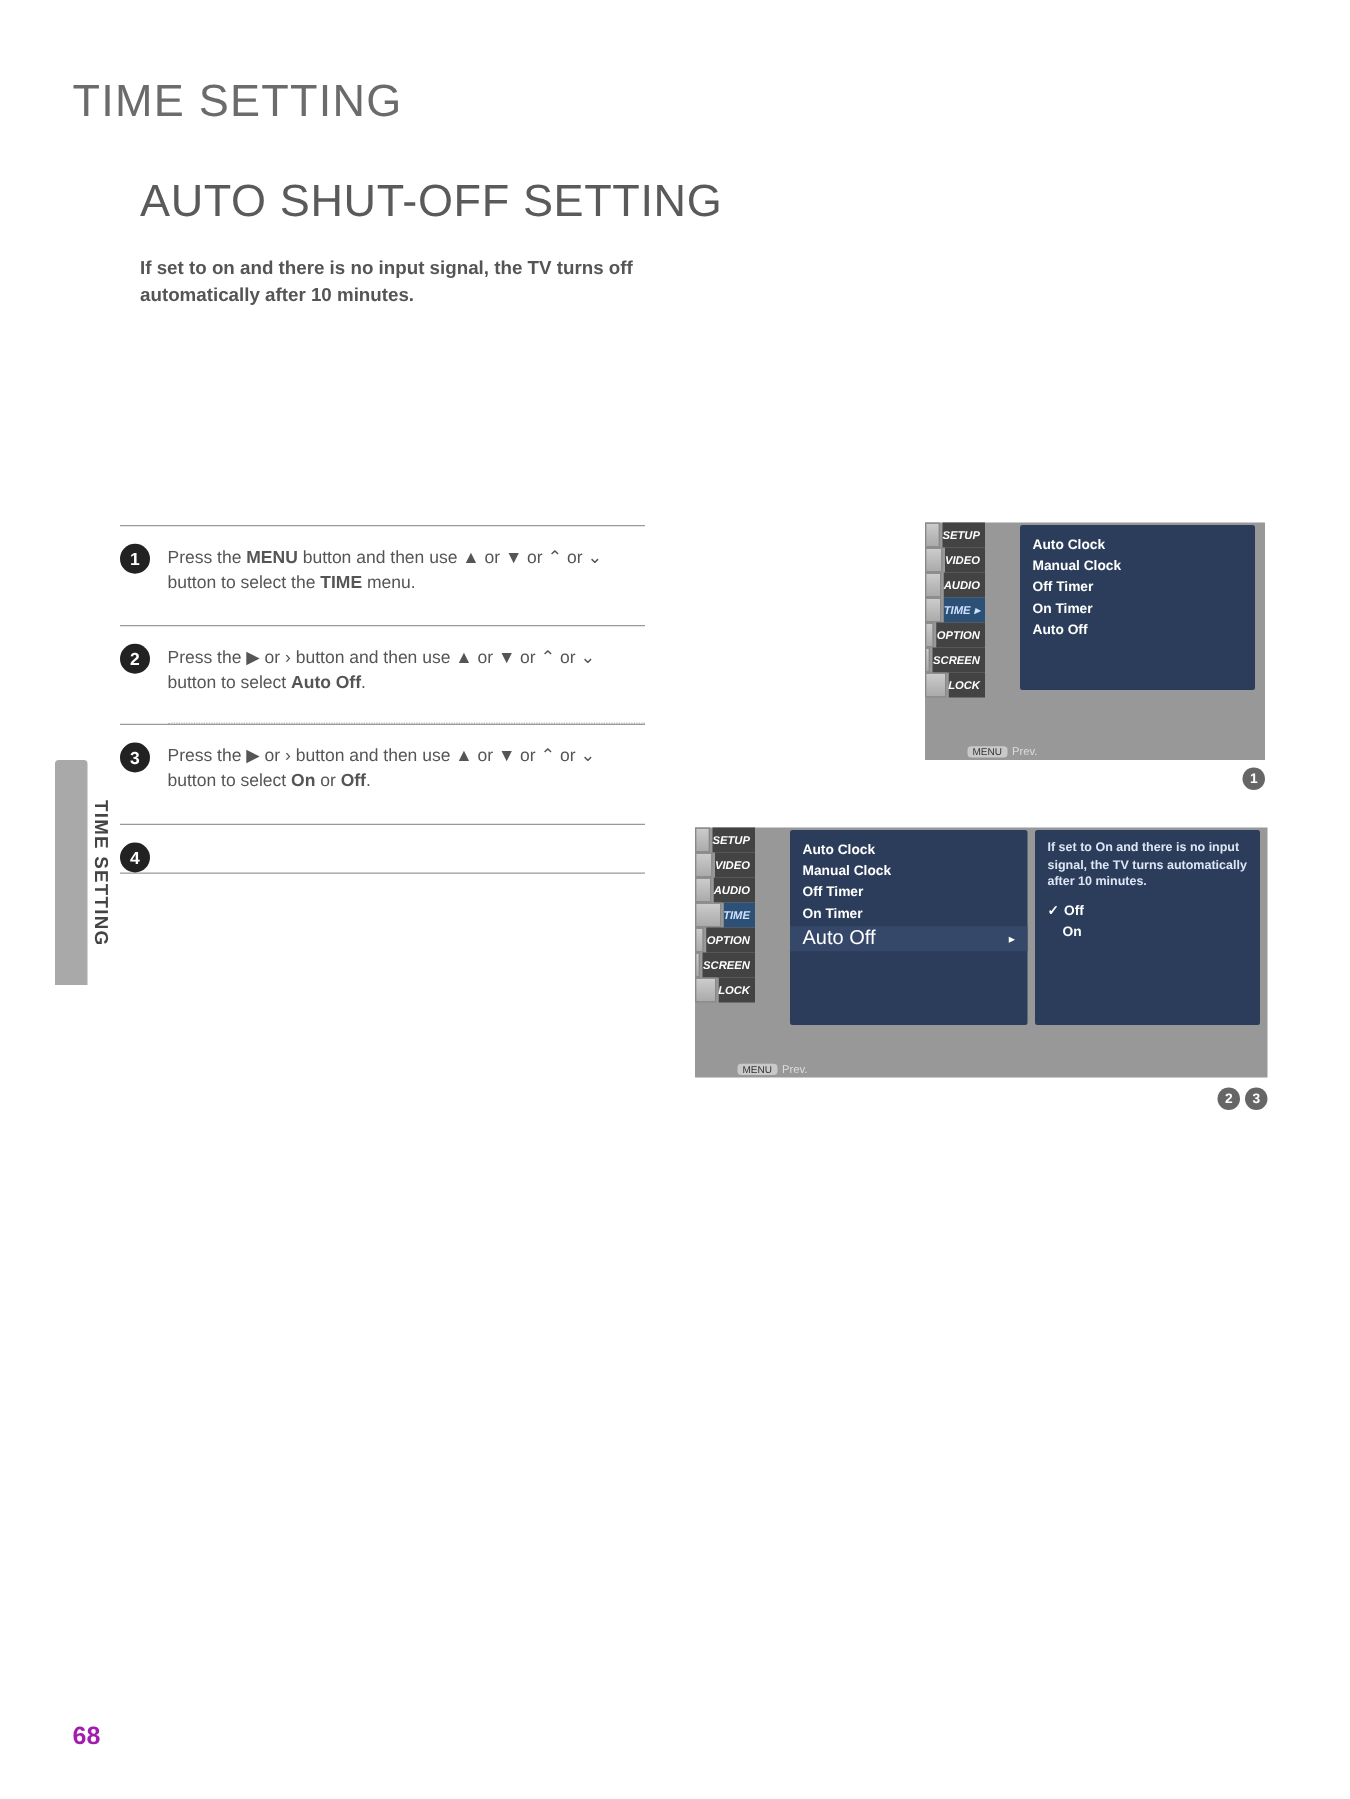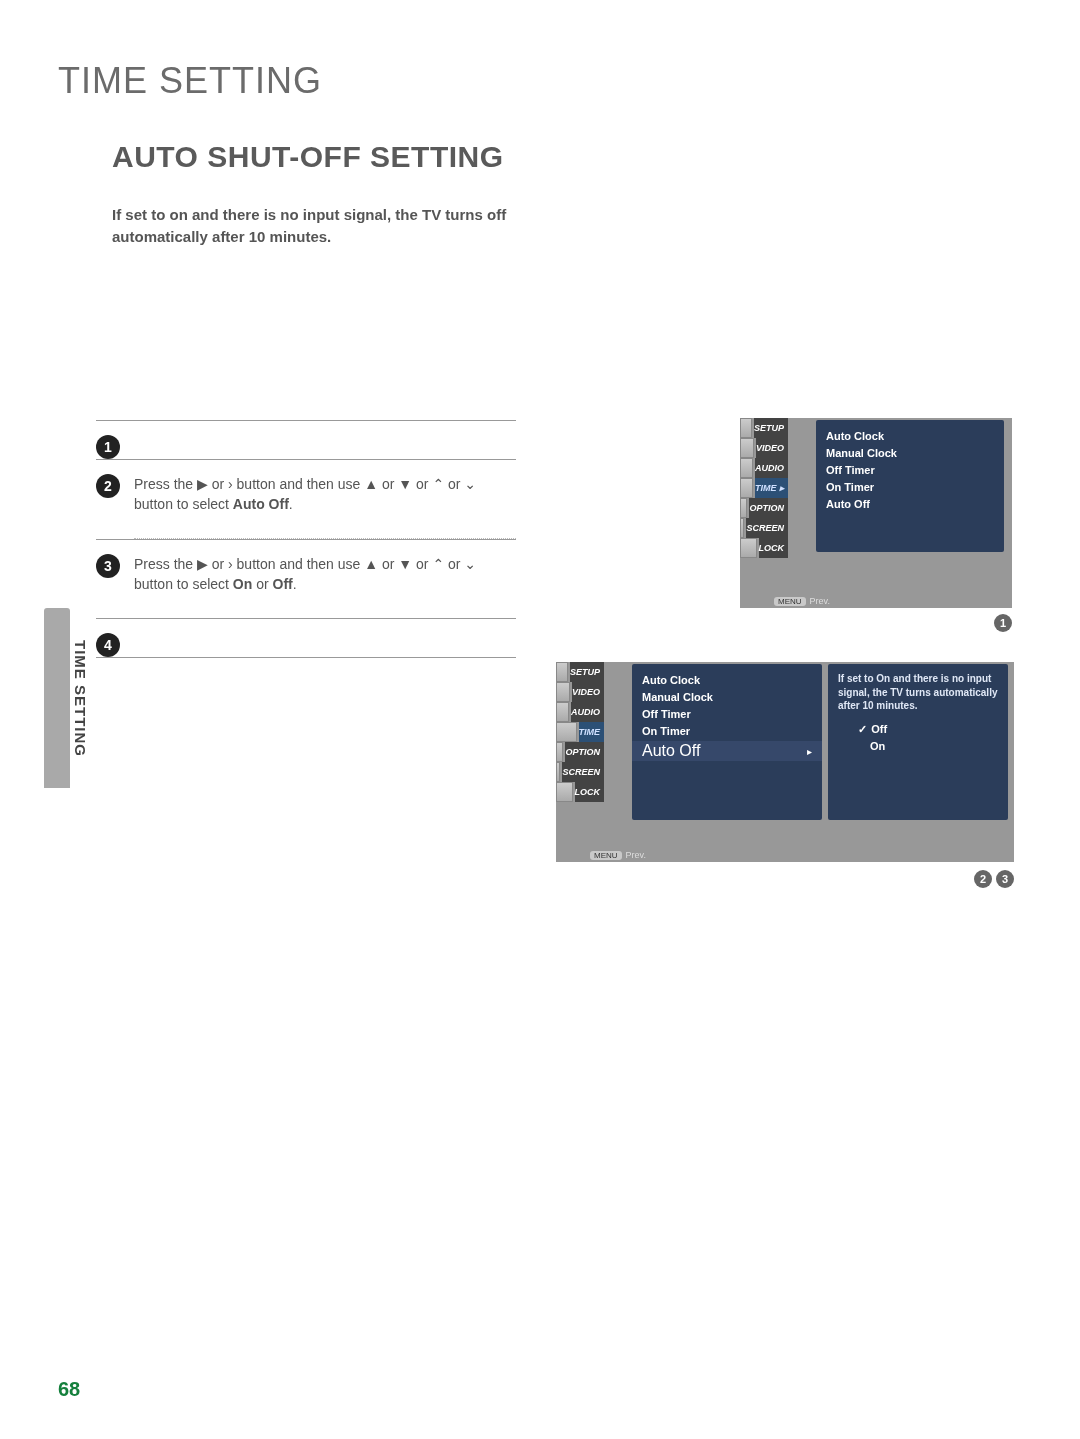--- a/index.html
+++ b/index.html
@@ -29,37 +29,37 @@
     font-size: 15px;
     letter-spacing: 1px;
     color: #444;
   }
   .page-number {
     position: absolute;
     left: 58px;
     bottom: 38px;
     font-weight: bold;
     font-size: 20px;
-    color: #15803d;
+    color: #a21caf;
   }
   .chapter-title {
     position: absolute;
     left: 58px;
     top: 60px;
     font-size: 36px;
     font-weight: 500;
     color: #6b6b6b;
     letter-spacing: 1px;
   }
   .section-title {
     position: absolute;
     left: 112px;
     top: 140px;
-    font-size: 30px;
-    font-weight: 700;
+    font-size: 36px;
+    font-weight: 400;
     color: #5a5a5a;
     letter-spacing: 0.5px;
   }
   .intro {
     position: absolute;
     left: 112px;
     top: 204px;
     width: 460px;
     font-size: 15px;
     font-weight: bold;
@@ -196,38 +196,41 @@
     display:flex;justify-content:space-between;align-items:center;
   }
   .pA .sel-row .arrow { font-size:10px; }
   .pB .hint {
     font-size: 10px;
     font-weight: bold;
     line-height: 1.35;
     margin-bottom: 8px;
     color:#dfe7f5;
   }
-  .pB .opt { font-size:11px; font-weight:bold; line-height:1.55;margin-left:20px; }
+  .pB .opt { font-size:11px; font-weight:bold; line-height:1.55; }
   .pB .check { margin-right:4px; }
 
 </style>
 </head>
 <body>
 
 <div class="side-tab"></div>
 <div class="side-tab-text">TIME SETTING</div>
 <div class="page-number">68</div>
 
 <h1 class="chapter-title">TIME SETTING</h1>
 <h2 class="section-title">AUTO SHUT-OFF SETTING</h2>
 <p class="intro">If set to on and there is no input signal, the TV turns off automatically after 10 minutes.</p>
 
 <div class="steps">
   <div class="step">
     <div class="bullet">1</div>
+    <p>
+      <span>Press the </span><span class="bold">MENU</span><span> button and then use ▲ or ▼ or  ⌃ or  ⌄  button to select the </span><span class="bold">TIME</span><span> menu.</span>
+    </p>
   </div>
   <div class="step dotted-after">
     <div class="bullet">2</div>
     <p>
       <span>Press the ▶ or  ›  button and then use ▲ or ▼ or  ⌃  or  ⌄  button to select </span><span class="bold">Auto Off</span><span>.</span>
     </p>
   </div>
   <div class="step">
     <div class="bullet">3</div>
     <p>

